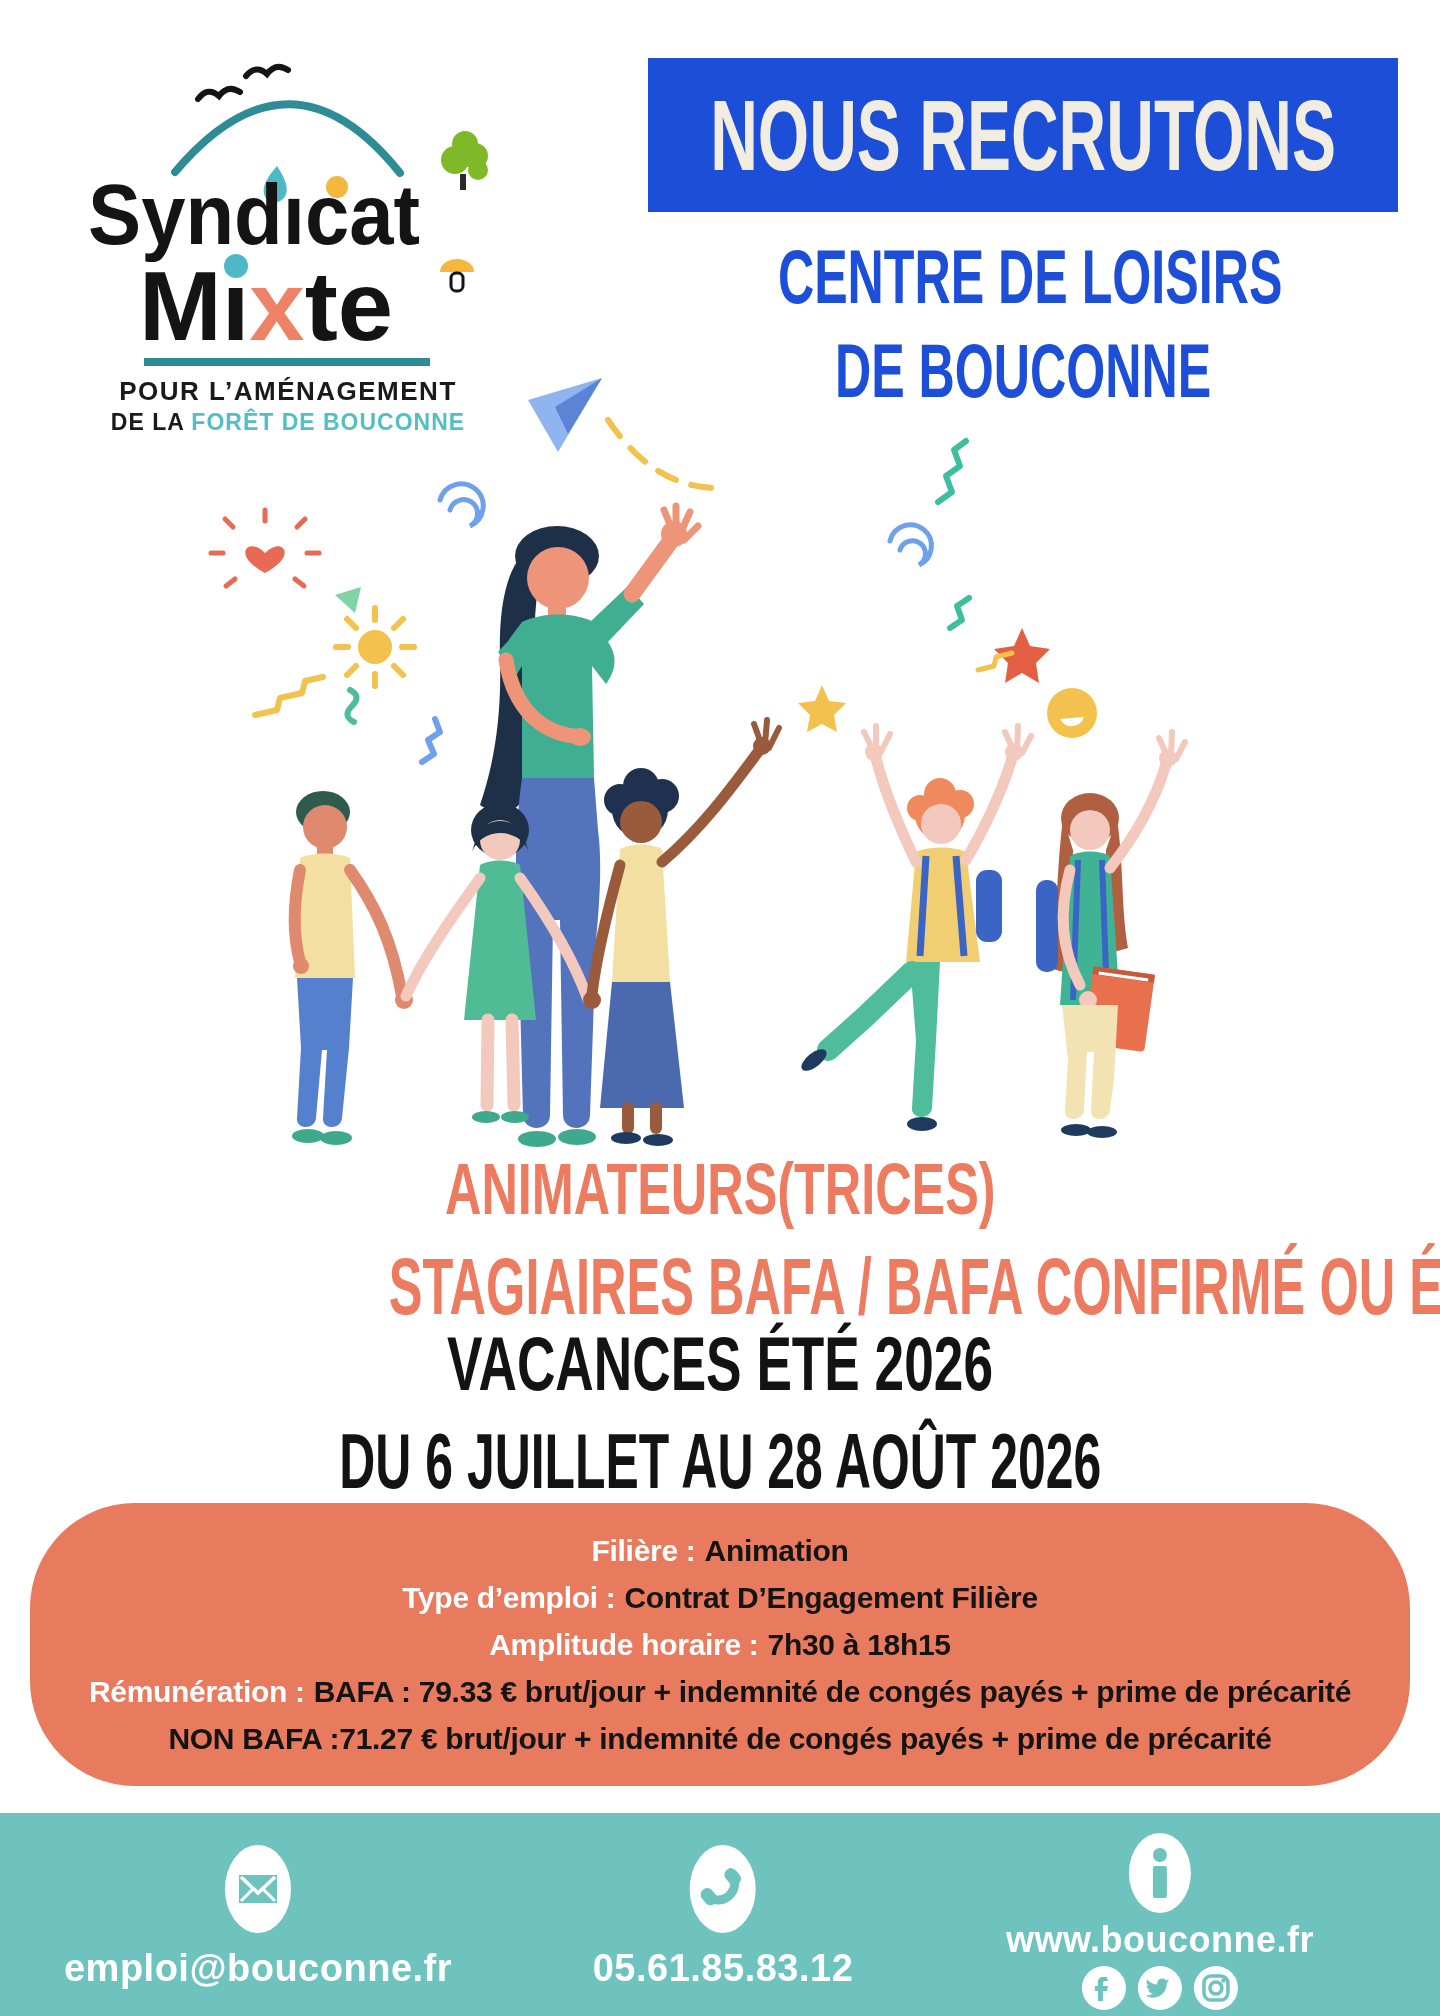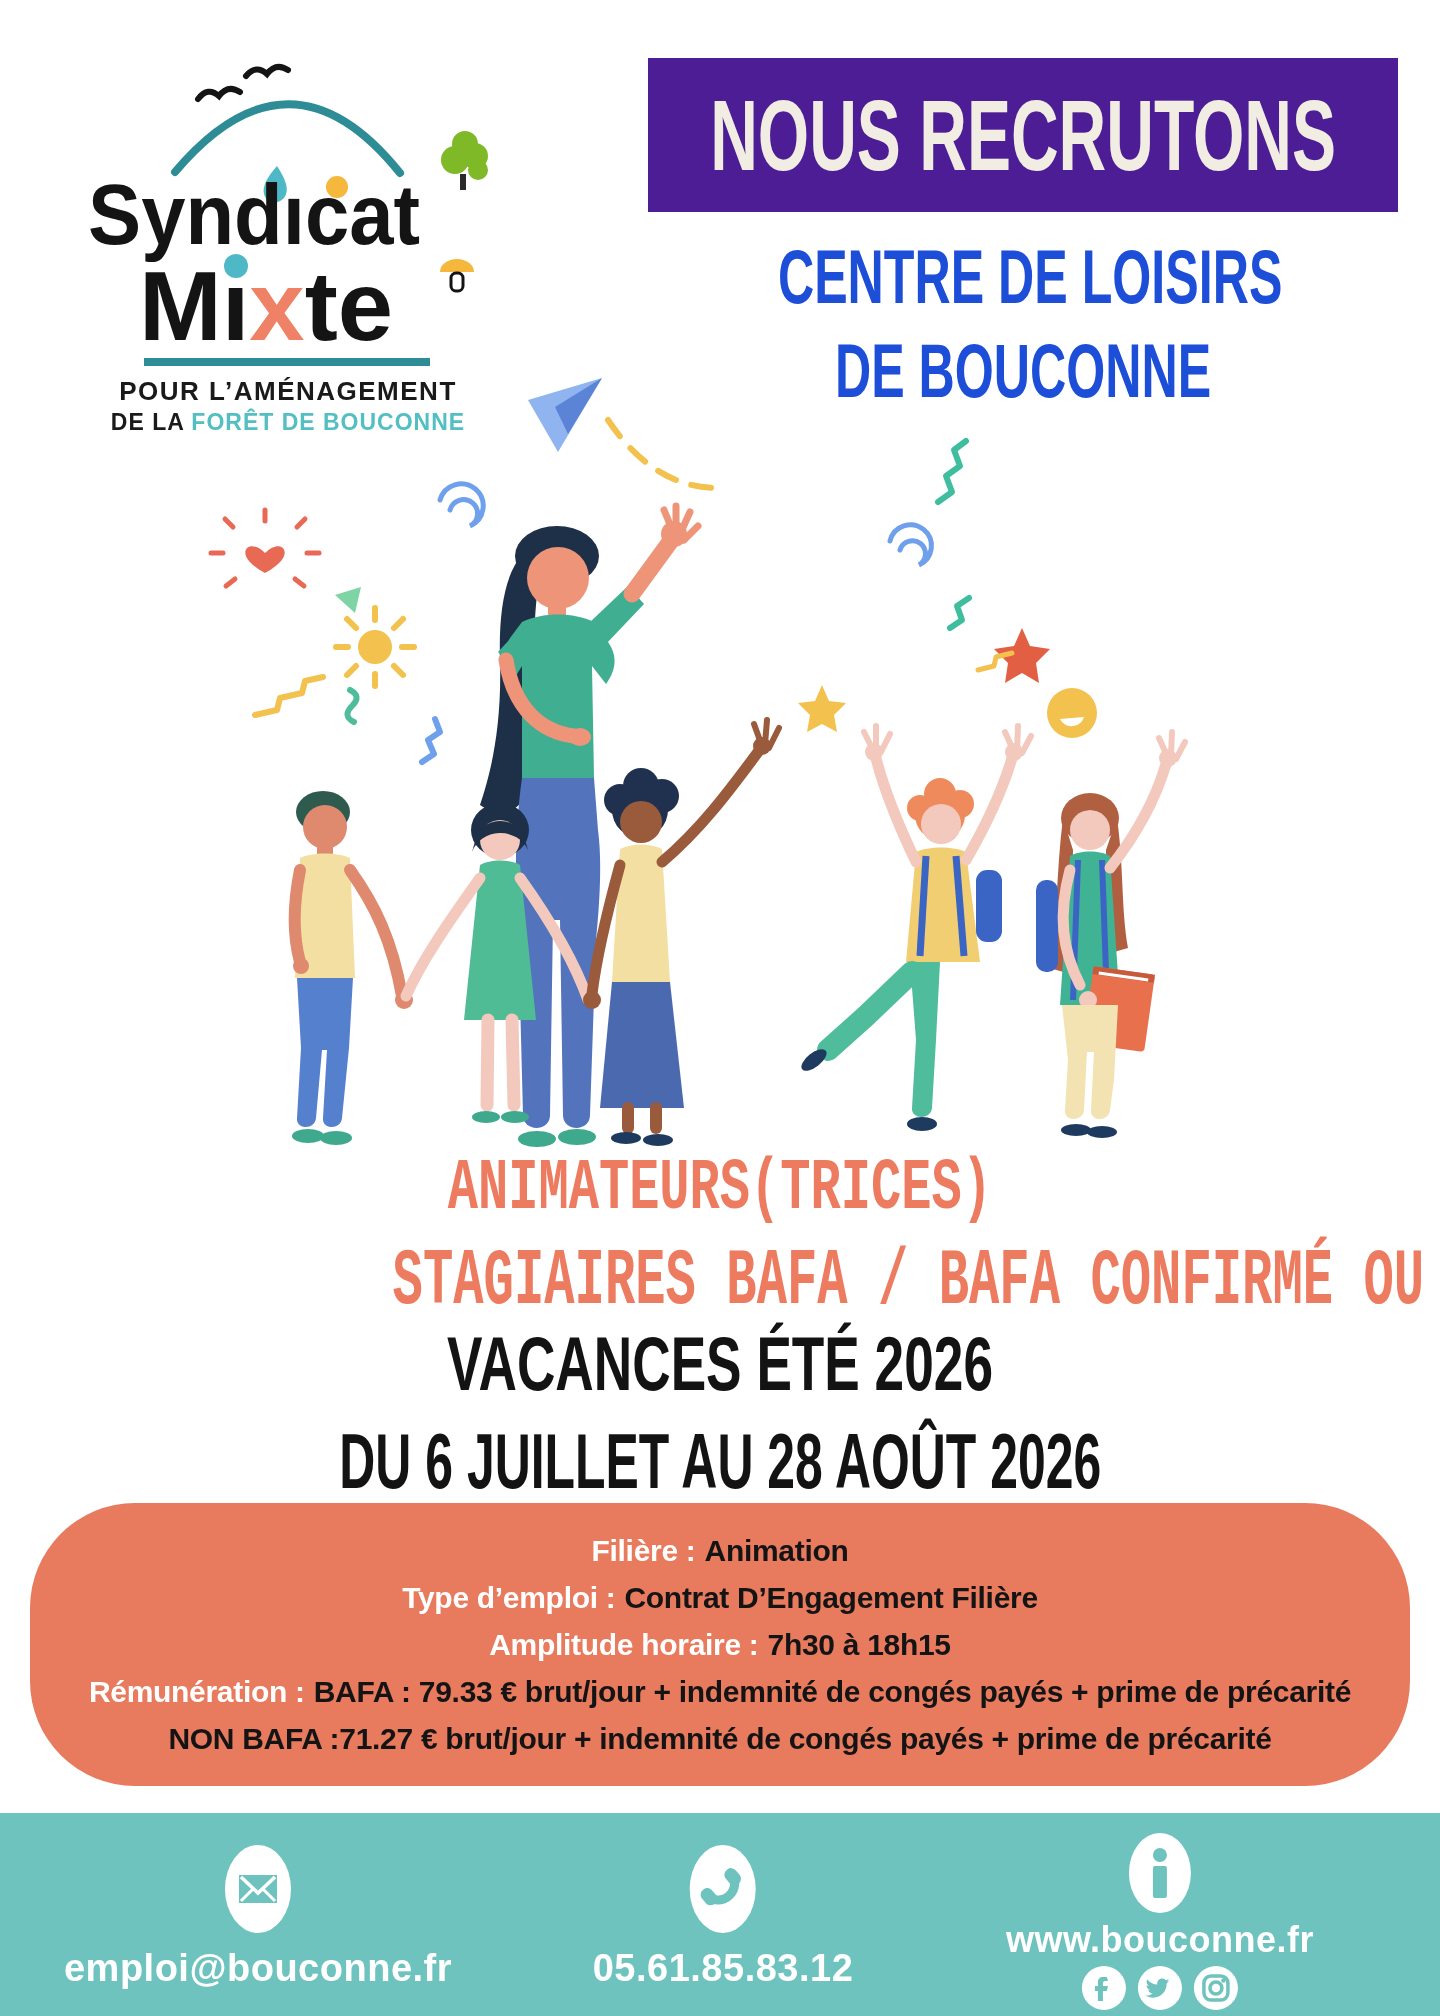--- a/index.html
+++ b/index.html
@@ -7,30 +7,30 @@
     position:relative;width:1440px;height:2016px;background:#ffffff;
     font-family:"Liberation Sans","DejaVu Sans",sans-serif;overflow:hidden;margin:0 auto;
   }
   .abs{position:absolute;}
   
   .cond{display:inline-block;white-space:nowrap;font-weight:700;
         transform:scaleX(var(--sx,.66));transform-origin:50% 50%;letter-spacing:0px;}
   .center{text-align:center;}
 
   
-  .banner{left:648px;top:58px;width:750px;height:154px;background:#4c1d95;
+  .banner{left:648px;top:58px;width:750px;height:154px;background:#1d4ed8;
           display:flex;align-items:center;justify-content:center;}
   .banner .txt{font-size:100px;color:#F2EDE2;--sx:.66;}
 
   
   .center-title{left:648px;top:240px;width:750px;color:#1d4ed8;line-height:73px;}
   .center-title .txt{font-size:76px;--sx:.66;}
 
   
-  .headline{left:0;top:1150px;width:1440px;color:#ED7B60;font-family:Liberation Mono, monospace;}
+  .headline{left:0;top:1150px;width:1440px;color:#ED7B60;}
   .headline .l1{font-size:72px;--sx:.70;}
   .headline .l2{font-size:79px;--sx:.64;}
   .headline div{line-height:78px;}
 
   
   .dates{left:0;top:1326px;width:1440px;color:#131313;}
   .dates .l1{font-size:76px;--sx:.70;}
   .dates .l2{font-size:78px;--sx:.64;}
   .dates div{line-height:76px;}
 

